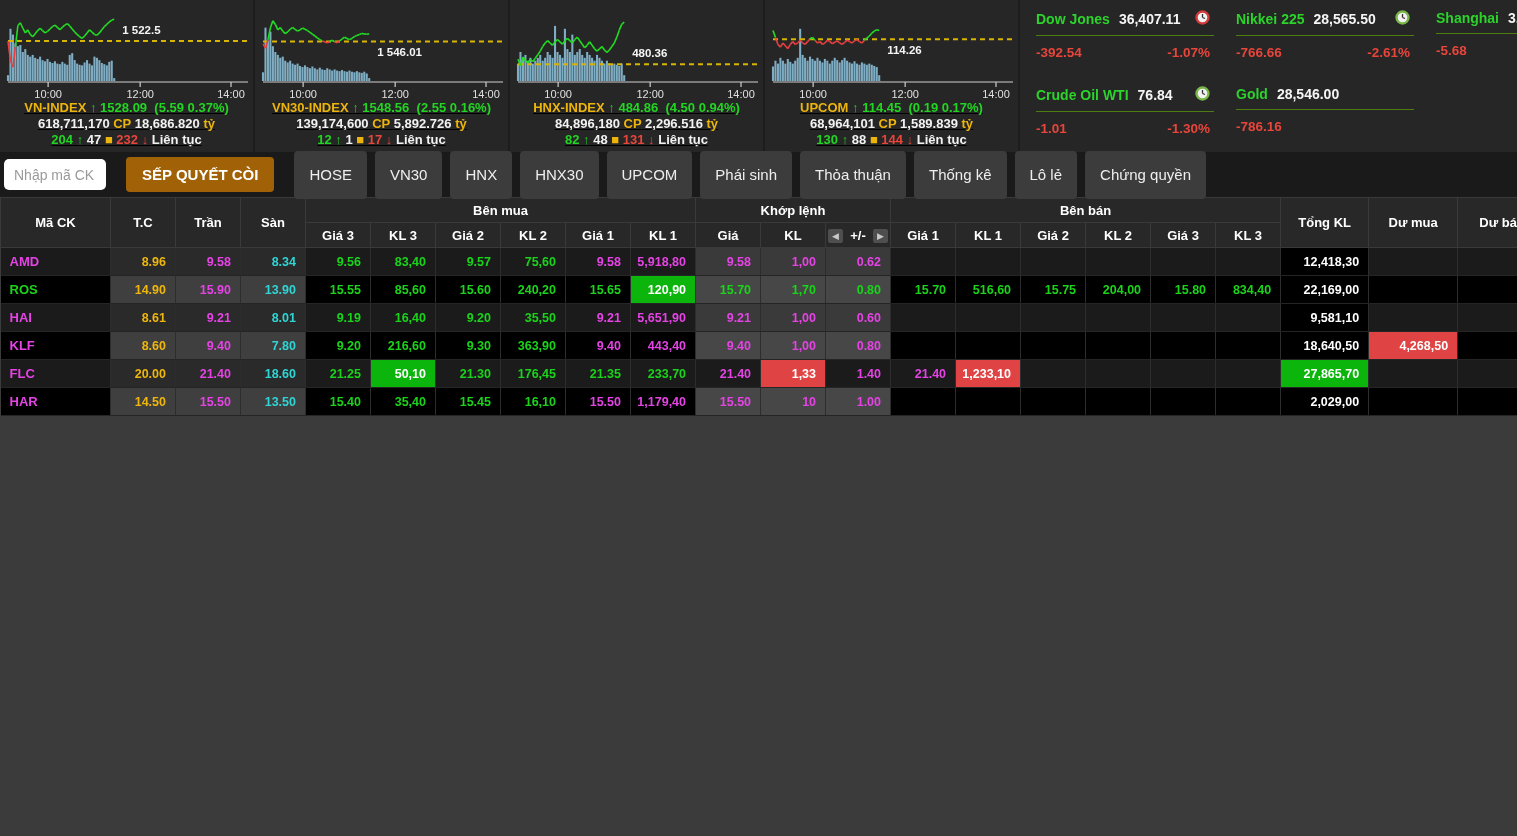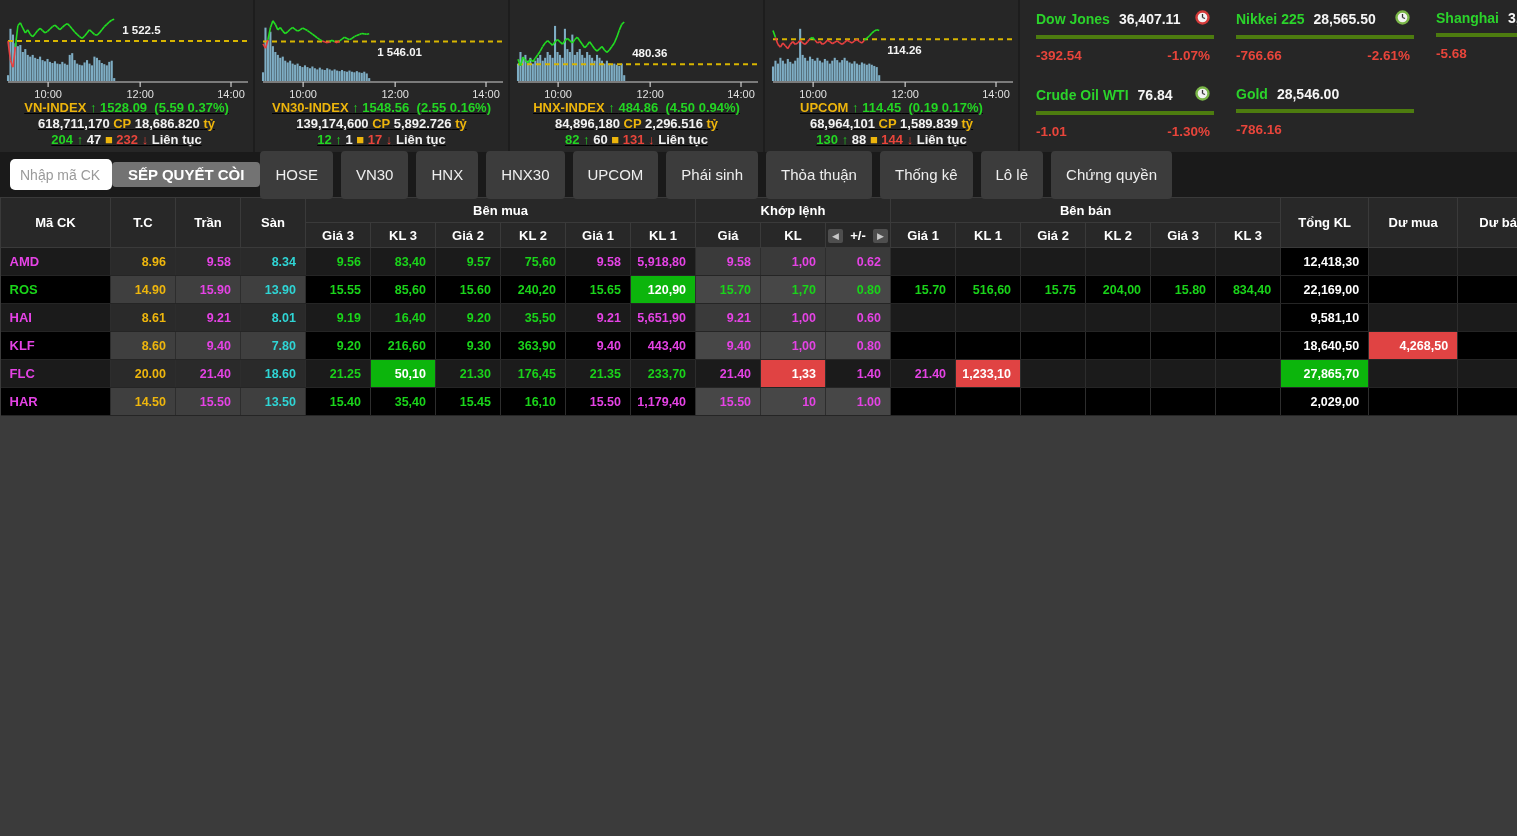--- a/index.html
+++ b/index.html
@@ -11,36 +11,36 @@
   .panel { width:255px; height:152px; padding-top:4px; border-right:2px solid #1d1d1d; flex:none; }
   .panel svg { display:block; margin-left:4px; }
   .stats { text-align:center; font-size:13px; font-weight:bold; line-height:16px; white-space:nowrap;text-decoration:underline; }
   .c-yel { color:#edb50c; } .c-grn { color:#23d523; } .c-red { color:#e8453b; }
   .c-wht { color:#f2f2f2; }
 
   
   .world { margin-left:8px; padding-top:8px; display:grid;
     grid-template-columns:repeat(3,194px); grid-auto-rows:66px; gap:10px 6px; }
   .wcard { padding:2px 8px; }
-  .wtop { display:flex; align-items:center; gap:9px; border-bottom:4px solid #4d7c0f;
+  .wtop { display:flex; align-items:center; gap:9px; border-bottom:1px solid #4d7c0f;
     padding-bottom:7px; font-size:14px; font-weight:bold; }
   .wname { color:#2bd32b; }
   .wval { color:#f5f5f5; }
   .wicon { margin-left:auto; margin-right:4px; }
   .wbot { display:flex; justify-content:space-between; padding:9px 4px 0 0;
     font-size:13.5px; font-weight:bold; color:#e8453b; }
 
   
   .toolbar { height:45px; background:#1a1a1a; display:flex; align-items:center;
-    padding-left:10px; gap:0; }
+    padding-left:4px; gap:20px; }
   .search { width:102px; height:31px; border:none; border-radius:5px; padding:0 10px;
     font-size:14px; color:#333; background:#fff; outline:none;
     font-family:"Liberation Sans",sans-serif; }
   .search::placeholder { color:#9a9a9a; }
-  .redbtn { height:25px; background:#737373; color:#fff; border:none; border-radius:4px;
+  .redbtn { height:35px; background:#a16207; color:#fff; border:none; border-radius:4px;
     padding:0 16px; font-size:15px; font-weight:bold; cursor:pointer;
     font-family:"Liberation Sans",sans-serif; }
   .tab { height:48px; background:#3c3c3c; color:#eee; border:none; border-radius:4px;
     padding:0 15px; font-size:15px; cursor:pointer; font-family:"Liberation Sans",sans-serif; }
 
   
   table { border-collapse:collapse; table-layout:fixed; width:1546px; }
   th { background:#282828; color:#fff; font-size:13px; font-weight:bold;
     border:1px solid #3a3a3a; height:25px; }
   .hdr-arrow { display:inline-block; background:#4e4e4e; color:#c8c8c8; font-size:9px;
@@ -384,21 +384,21 @@
           <line x1="227.01999999999998" y1="78" x2="227.01999999999998" y2="83" stroke="#cfcfcf" stroke-width="1.2"></line>
           <text x="227.01999999999998" y="94" fill="#e0e0e0" font-size="11px" text-anchor="middle">14:00</text>
         </svg>
         <div class="stats"><span class="c-yel">HNX-INDEX</span>
     <span class="c-grn"> ↑ </span>
     <span class="c-grn">484.86</span> <span class="c-grn">&nbsp;(4.50  0.94%)</span></div>
         <div class="stats"><span class="c-wht">84,896,180</span>
     <span class="c-yel">CP</span>
     <span class="c-wht">2,296.516</span> <span class="c-yel">tỷ</span></div>
         <div class="stats"><span class="c-grn">82 ↑</span>
-    <span class="c-wht">60</span> <span class="c-yel">■</span>
+    <span class="c-wht">48</span> <span class="c-yel">■</span>
     <span class="c-red">131 ↓</span> <span class="c-wht">Liên tục</span></div>
       </div>
       <div class="panel">
         <svg width="246" height="96">
           <rect x="2.962697674418605" y="62.5" width="2.0746046511627907" height="14.5" fill="#8ec6e0" opacity="0.85"></rect>
           <rect x="5.4324651162790705" y="56.7" width="2.0746046511627907" height="20.299999999999997" fill="#8ec6e0" opacity="0.85"></rect>
           <rect x="7.902232558139536" y="59.6" width="2.0746046511627907" height="17.4" fill="#8ec6e0" opacity="0.85"></rect>
           <rect x="10.372" y="53.8" width="2.0746046511627907" height="23.200000000000003" fill="#8ec6e0" opacity="0.85"></rect>
           <rect x="12.841767441860465" y="56.7" width="2.0746046511627907" height="20.299999999999997" fill="#8ec6e0" opacity="0.85"></rect>
           <rect x="15.31153488372093" y="59.6" width="2.0746046511627907" height="17.4" fill="#8ec6e0" opacity="0.85"></rect>

